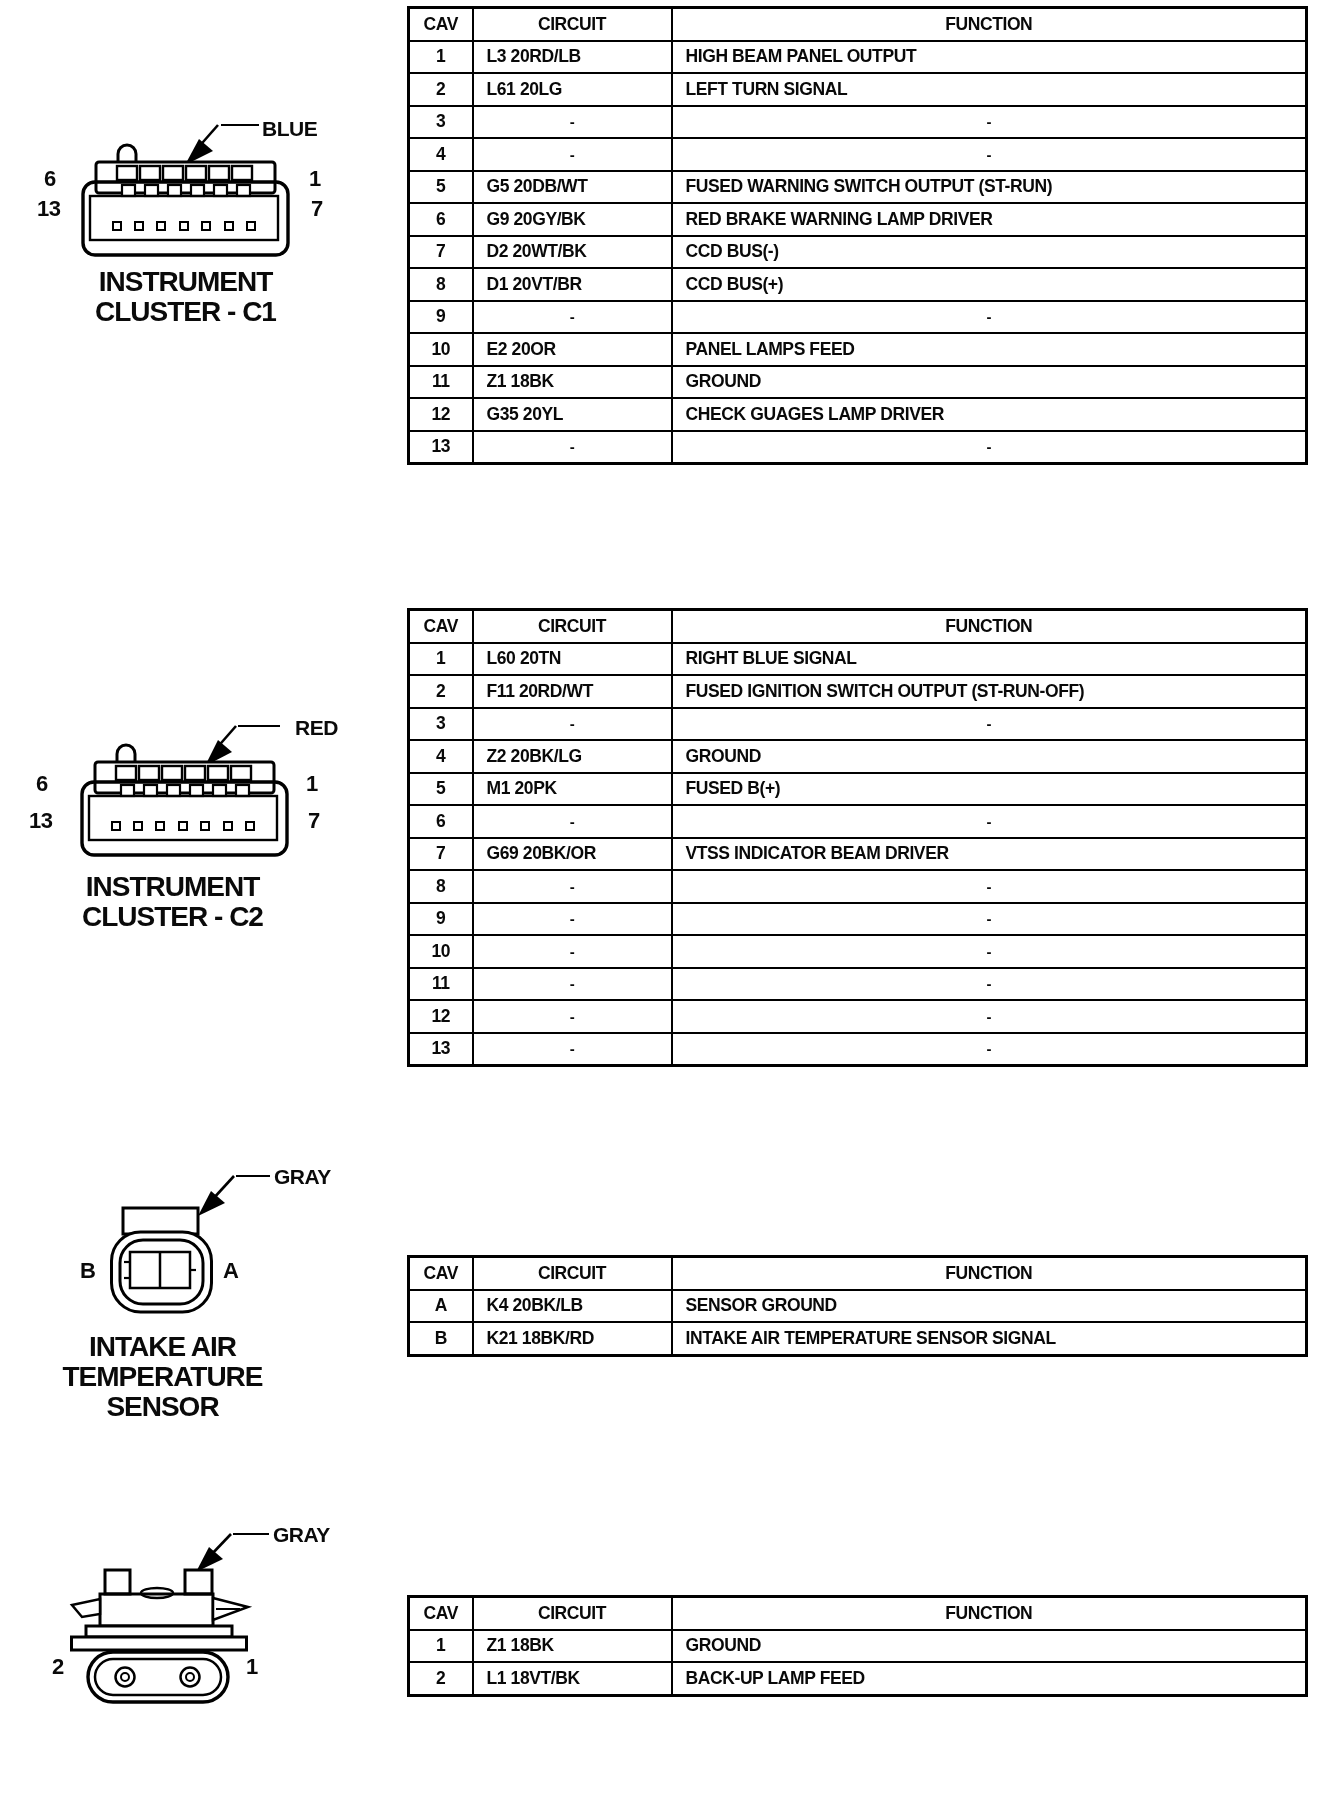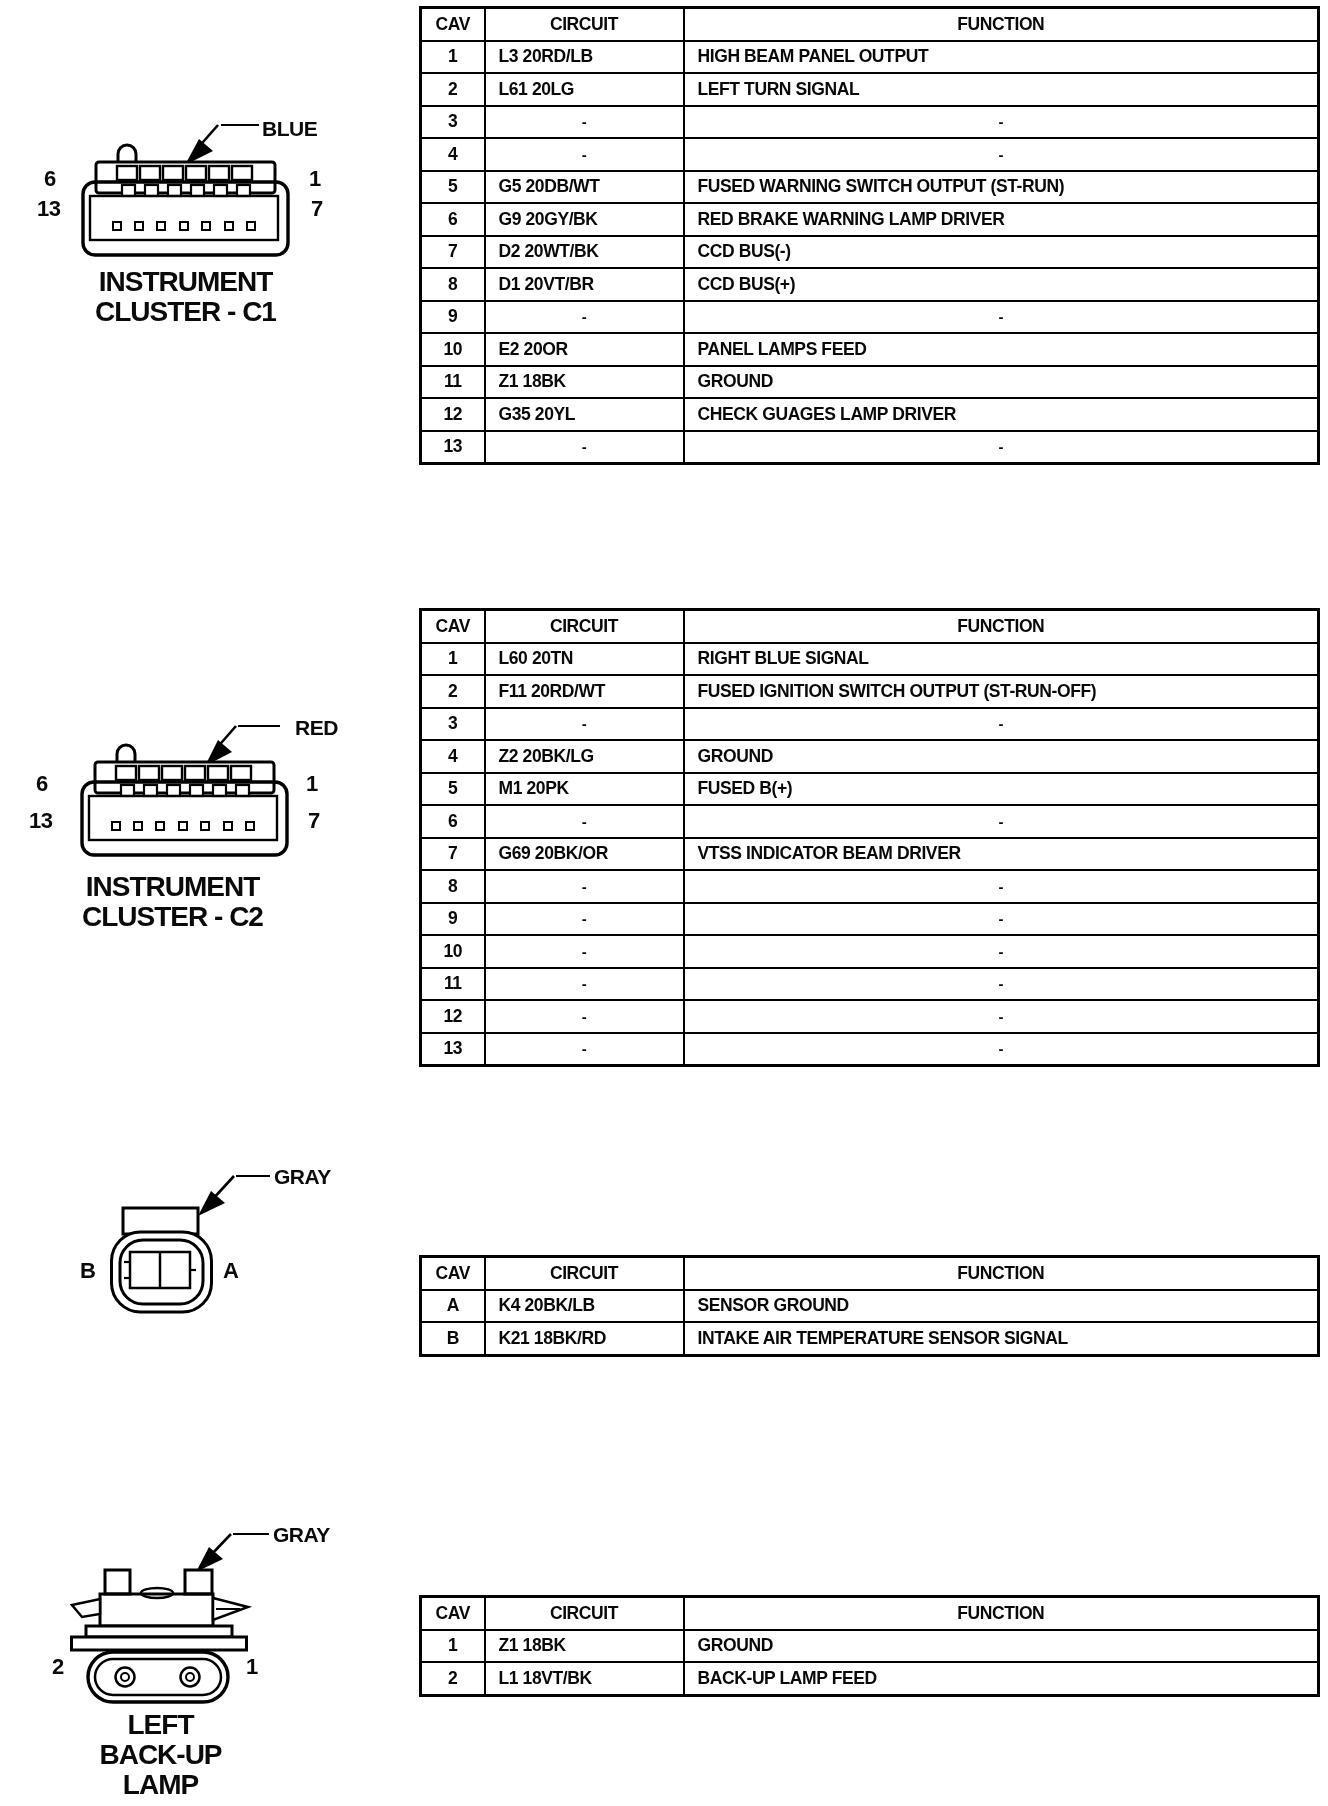--- a/index.html
+++ b/index.html
@@ -7,21 +7,20 @@
     width:1328px;height:1806px;position:relative;overflow:hidden;
     background:#ffffff;color:#000;
     font-family:"Liberation Sans",sans-serif;
     -webkit-font-smoothing:antialiased;
   }
   
   table.pinout{
     position:absolute;left:407px;width:898px;
     border-collapse:collapse;table-layout:fixed;background:#fff;
     border:3px solid #000;
-    margin-left:12px;
   }
   table.pinout col.c-cav{width:64px;}
   table.pinout col.c-circuit{width:199px;}
   table.pinout col.c-function{width:635px;}
   table.pinout th, table.pinout td{
     border:2.2px solid #000;
     font-weight:700;font-size:17.5px;letter-spacing:-0.4px;
     white-space:nowrap;overflow:hidden;
     height:30.5px;padding:0 0 0 13px;text-align:left;color:#090909;
   }
@@ -149,20 +148,25 @@
       <rect class="draw-n" x="20" y="46" width="60" height="36" stroke-width="2.5"></rect>
       <line x1="50" y1="46" x2="50" y2="82" stroke="#000" stroke-width="2.5"></line>
       <line x1="14" y1="56" x2="20" y2="56" stroke="#000" stroke-width="2.2"></line>
       <line x1="14" y1="72" x2="20" y2="72" stroke="#000" stroke-width="2.2"></line>
       <line x1="80" y1="64" x2="86" y2="64" stroke="#000" stroke-width="2.2"></line>
     </g>
   </svg>
   <span class="color-label" style="left:274px;top:5px;" data-name="connector-color-label">GRAY</span>
   <span class="pin-label" style="left:80px;top:98px;" data-name="pin-letter-label">B</span>
   <span class="pin-label" style="left:223px;top:98px;" data-name="pin-letter-label">A</span>
+  <div class="fig-title" style="left:50px;top:172px;" data-name="figure-title">
+    <div data-name="figure-title-line">INTAKE AIR</div>
+    <div data-name="figure-title-line">TEMPERATURE</div>
+    <div data-name="figure-title-line">SENSOR</div>
+  </div>
 </div>
 
 <div class="fig" style="top:1520px;height:286px;" data-name="figure-left-back-up-lamp">
   <svg width="340" height="286" viewBox="0 0 340 286" data-name="left-back-up-lamp-connector-drawing">
     <g data-name="pointer-arrow-icon">
       <line x1="233" y1="14" x2="269" y2="14" stroke="#000" stroke-width="2.2"></line>
       <line x1="231" y1="14" x2="210" y2="36" stroke="#000" stroke-width="2.6"></line>
       <polygon points="196,52 209,27 223,39" fill="#000"></polygon>
     </g>
     <g transform="translate(70,44)" data-name="lamp-socket-drawing">
@@ -179,25 +183,20 @@
       <rect class="draw-n" x="25" y="95" width="126" height="36" rx="18" stroke-width="2.5"></rect>
       <circle class="draw-n" cx="55" cy="113" r="9.5" stroke-width="2.5"></circle>
       <circle class="draw-n" cx="55" cy="113" r="4" stroke-width="2"></circle>
       <circle class="draw-n" cx="120" cy="113" r="9.5" stroke-width="2.5"></circle>
       <circle class="draw-n" cx="120" cy="113" r="4" stroke-width="2"></circle>
     </g>
   </svg>
   <span class="color-label" style="left:273px;top:3px;" data-name="connector-color-label">GRAY</span>
   <span class="pin-label" style="left:52px;top:134px;" data-name="pin-number-label">2</span>
   <span class="pin-label" style="left:246px;top:134px;" data-name="pin-number-label">1</span>
-  <div class="fig-title" style="left:48px;top:190px;" data-name="figure-title">
-    <div data-name="figure-title-line">LEFT</div>
-    <div data-name="figure-title-line">BACK-UP</div>
-    <div data-name="figure-title-line">LAMP</div>
-  </div>
 </div>
 
 <table class="pinout" style="top:6px;" data-name="pinout-table-instrument-cluster-c1">
   <colgroup>
       <col class="c-cav">
       <col class="c-circuit">
       <col class="c-function">
     </colgroup>
   <thead>
     <tr data-name="table-header-row">

